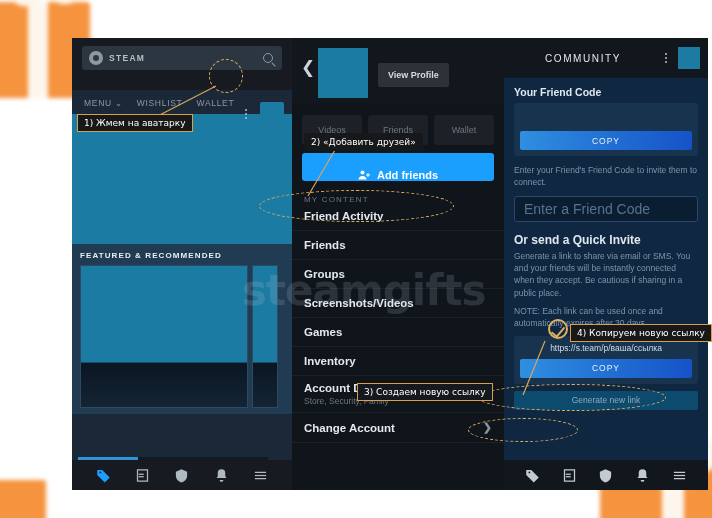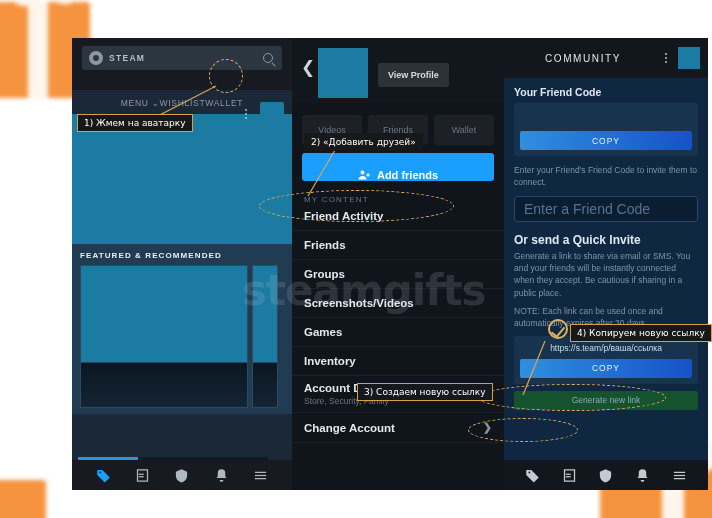--- a/index.html
+++ b/index.html
@@ -92,23 +92,23 @@
   .kebab {
     width: 12px; display: flex; flex-direction: column;
     align-items: center; gap: 2px; margin-left: 8px;
   }
   .kebab i { width: 2px; height: 2px; background: #b8bfc6; border-radius: 50%; display: block; }
   .lp-avatar {
     width: 24px; height: 24px; background: #1c7ba3;
     margin-left: 8px; border-radius: 2px;
   }
   .lp-nav {
-    display: flex; 
+    display: flex; gap: 14px;
     padding: 8px 12px 0 12px;
-    color: #8f98a0; font-size: 8.5px; letter-spacing: 0.7px; justify-content: center;
+    color: #8f98a0; font-size: 8.5px; letter-spacing: 0.7px;
   }
   .lp-nav span { white-space: nowrap; }
   .lp-hero {
     margin-top: 6px;
     height: 130px; background: #1c7ba3;
   }
   .lp-featured {
     background: #213b53;
     padding: 7px 8px 6px 8px;
   }
@@ -241,21 +241,21 @@
     display: flex; align-items: center; padding: 0 9px;
     color: #55738f; font-size: 14px;
   }
   .rp-h2 { color: #dfe7ef; font-size: 12px; font-weight: bold; margin-top: 11px; }
   .rp-linkbox {
     margin-top: 6px; background: #17334e;
     border-radius: 3px; padding: 7px 6px 6px 6px;
   }
   .rp-url { color: #cfdcea; font-size: 8.5px; text-align: center; margin-bottom: 6px; }
   .rp-gen {
-    margin-top: 7px; height: 19px; background: #14532d;
+    margin-top: 7px; height: 19px; background: #0c4a6e;
     border-radius: 2px; color: #93a7ba; font-size: 8.5px;
     display: flex; align-items: center; justify-content: center;
   }
   .rp-bottomnav {
     position: absolute; left: 0; bottom: 0;
     width: 204px; height: 30px; background: #12171d;
     display: flex; align-items: center; justify-content: space-around;
     padding: 0 10px;
   }
 

